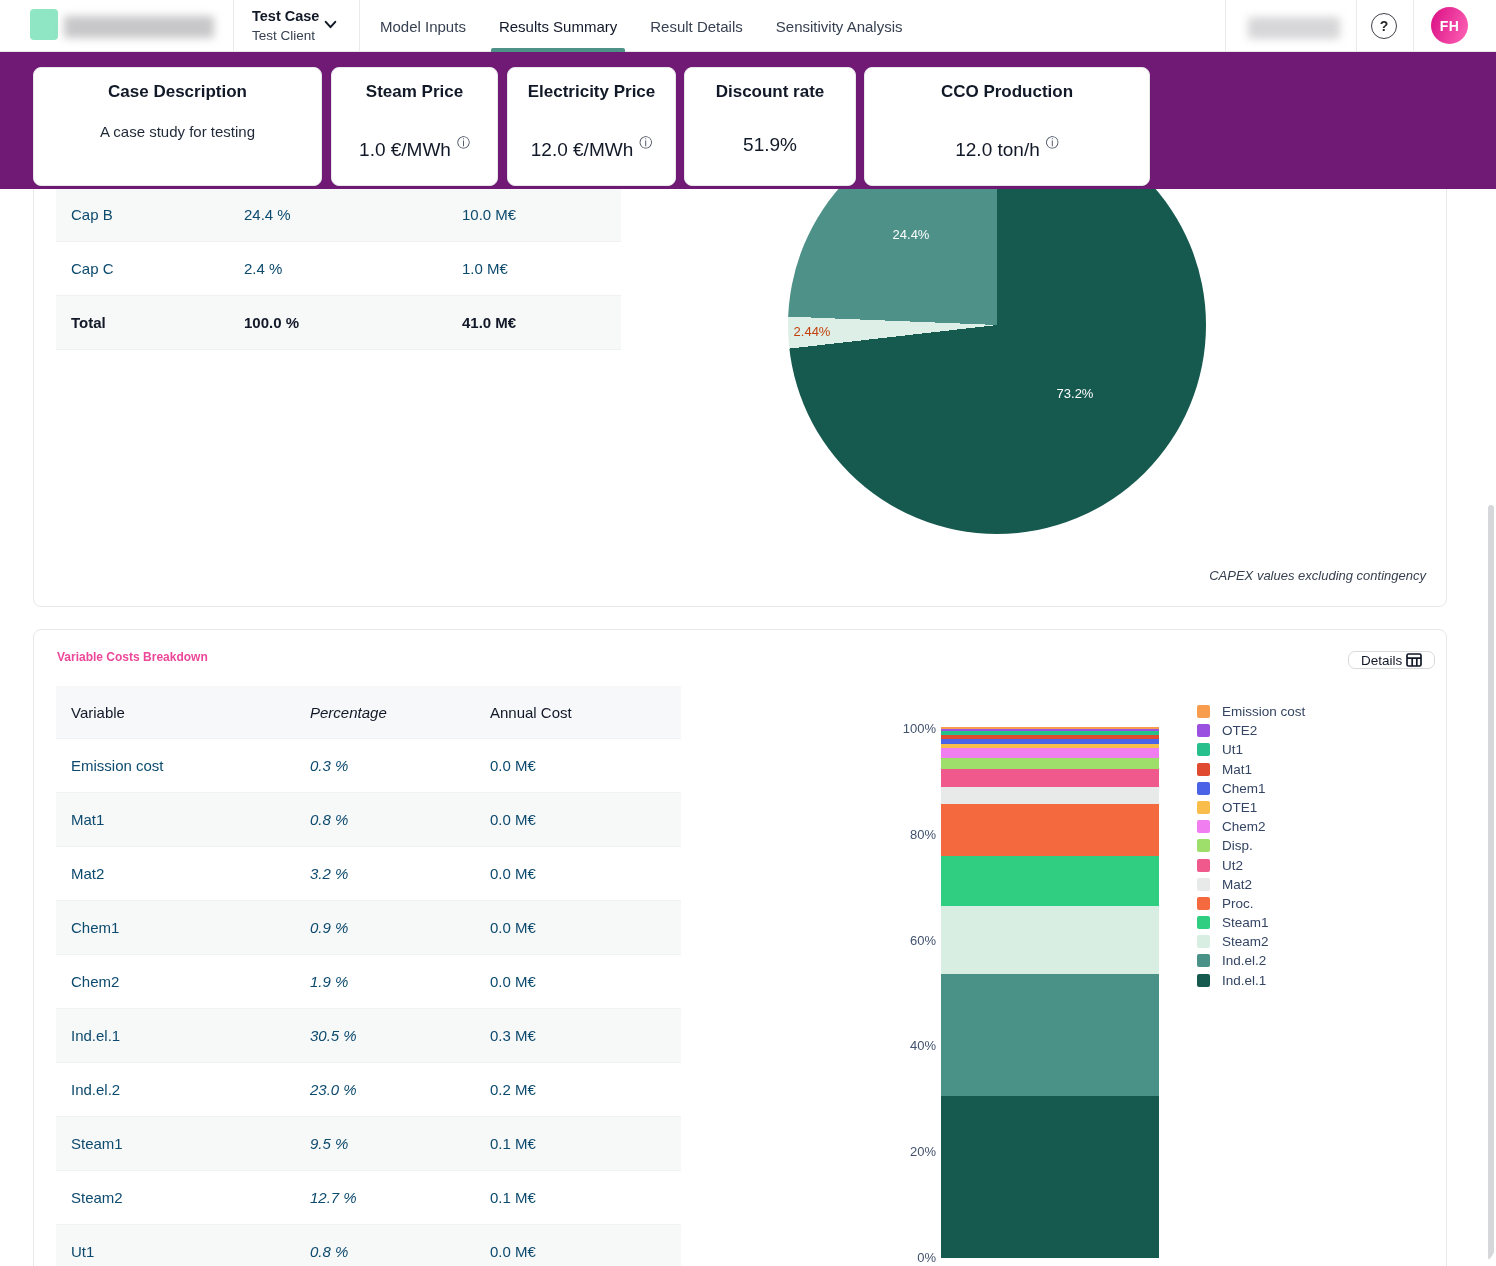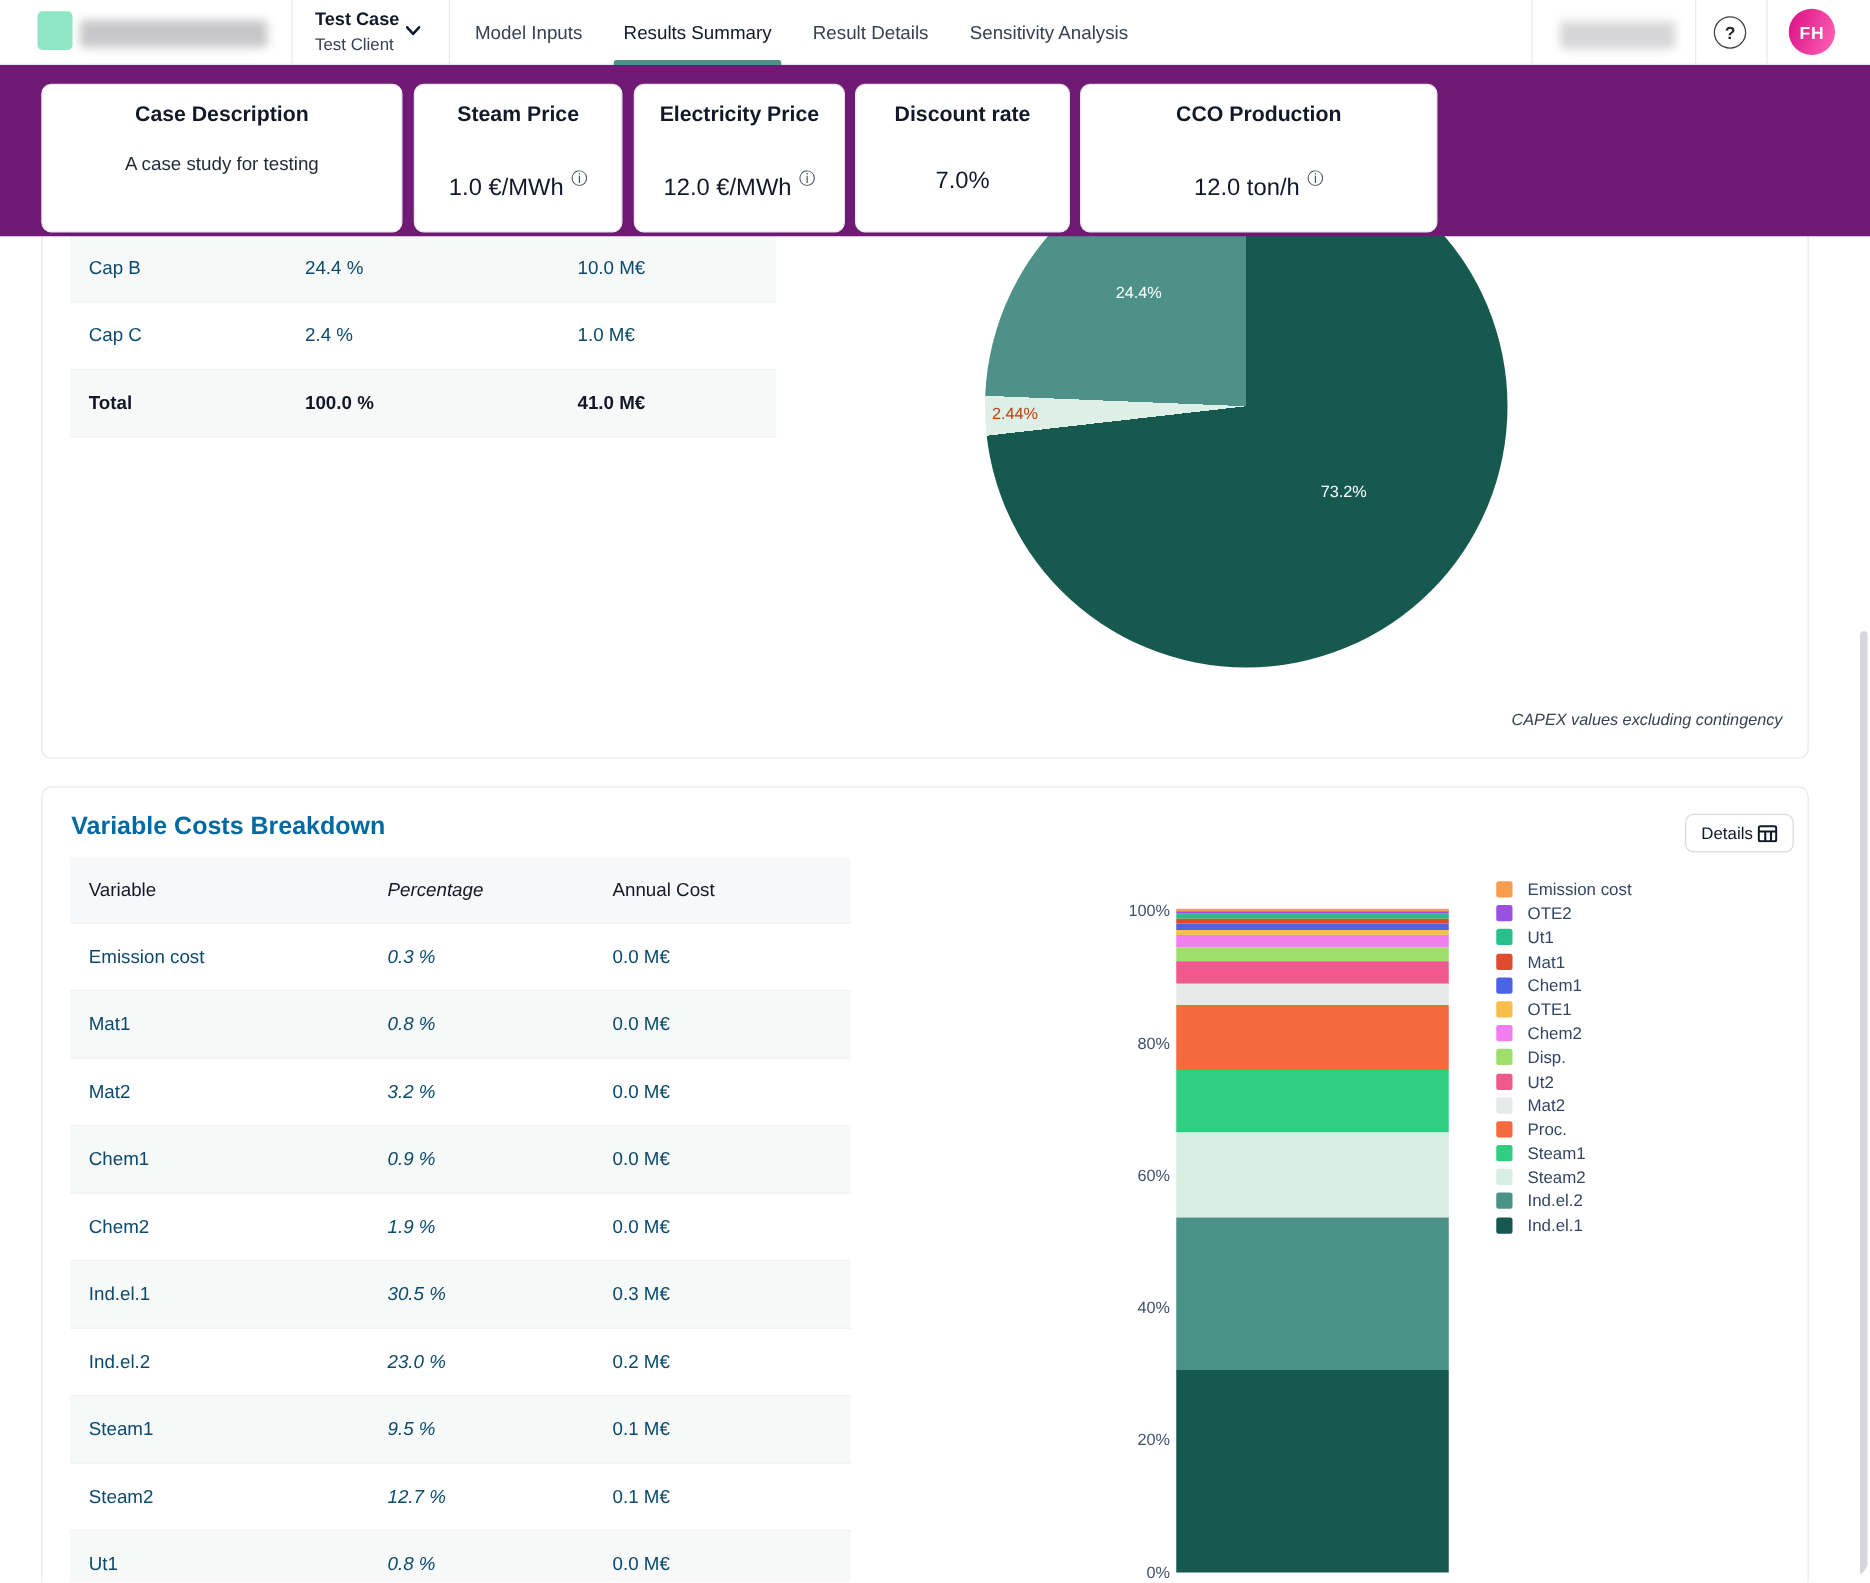--- a/index.html
+++ b/index.html
@@ -60,22 +60,22 @@
   .var-table .c-val   { position:absolute; left:434px; }
   .var-header { height:53px; background:#f7f8f9; border-bottom:1px solid #f0f1f2;
                 display:flex; align-items:center; font-size:15px; color:#111827; position:relative; }
   
   .pie { position:absolute; left:754px; top:-52px; width:418px; height:418px; border-radius:50%; }
   .pie-label { position:absolute; transform:translate(-50%,-50%); font-size:13px; }
   .pie-label.light { color:#fff; }
   .pie-label.dark { color:#c2410c; }
   .capex-caption { position:absolute; right:20px; top:400px; font-size:13px; font-style:italic; color:#374151; }
   
-  .section-title { position:absolute; left:23px; top:20px; font-size:20px; font-weight:bold; color:#0369a1; }
-  .details-btn { position:absolute; left:1314px; top:21px; height:31px; padding:0 12px;
+  .section-title { position:absolute; left:23px; top:20px; font-size:12px; font-weight:bold; color:#ec4899; }
+  .details-btn { position:absolute; left:1314px; top:21px; height:18px; padding:0 12px;
                  display:flex; align-items:center; gap:4px; background:#fff; border:1px solid #d7dadd;
                  border-radius:7px; font-size:13.5px; color:#111827; cursor:pointer; }
   
   .stack-bar { position:absolute; left:907px; top:97px; width:218px; height:531px;
                display:flex; flex-direction:column; }
   .stack-seg { width:100%; }
   .ytick { position:absolute; width:60px; left:842px; text-align:right; font-size:13px; color:#42526e; }
   .legend { position:absolute; left:1163px; top:75px; display:flex; flex-direction:column; gap:6.2px; }
   .legend-item { display:flex; align-items:center; gap:12px; height:13px; cursor:pointer; }
   .legend-swatch { width:13px; height:13px; border-radius:2px; flex:0 0 13px; }
@@ -125,21 +125,21 @@
       <div class="card" style="left: 331px; width: 167px;">
         <div class="card-title">Steam Price</div>
         <div class="card-value">1.0 €/MWh<span class="info-icon">ⓘ</span></div>
       </div>
       <div class="card" style="left: 507px; width: 169px;">
         <div class="card-title">Electricity Price</div>
         <div class="card-value">12.0 €/MWh<span class="info-icon">ⓘ</span></div>
       </div>
       <div class="card" style="left: 684px; width: 172px;">
         <div class="card-title">Discount rate</div>
-        <div class="card-value">7.0%</div>
+        <div class="card-value">51.9%</div>
       </div>
       <div class="card" style="left: 864px; width: 286px;">
         <div class="card-title">CCO Production</div>
         <div class="card-value">12.0 ton/h<span class="info-icon">ⓘ</span></div>
       </div>
     </div>
 
   <div class="panel" id="panel-capex">
     <div class="capex-table" id="capex-table">
         <div class="tbl-row shaded">

